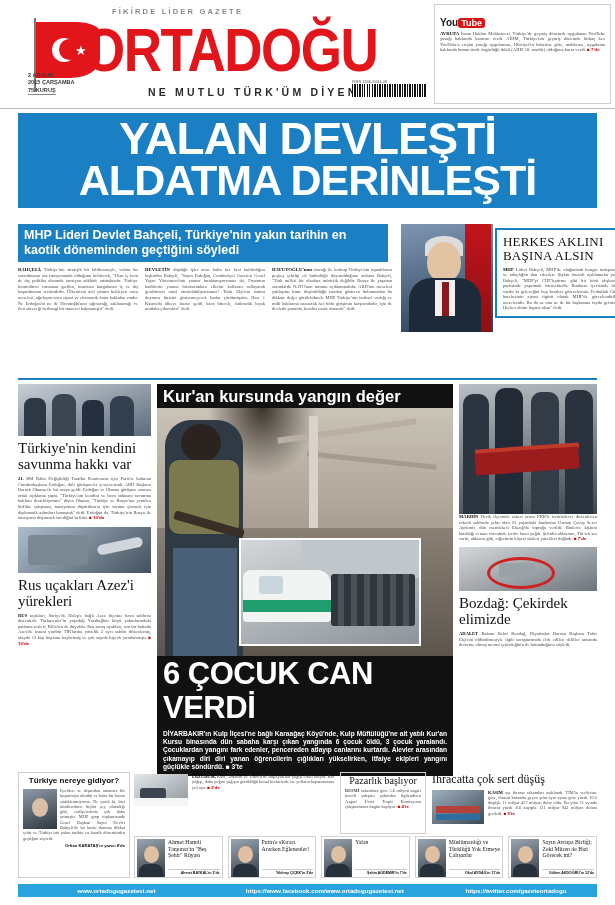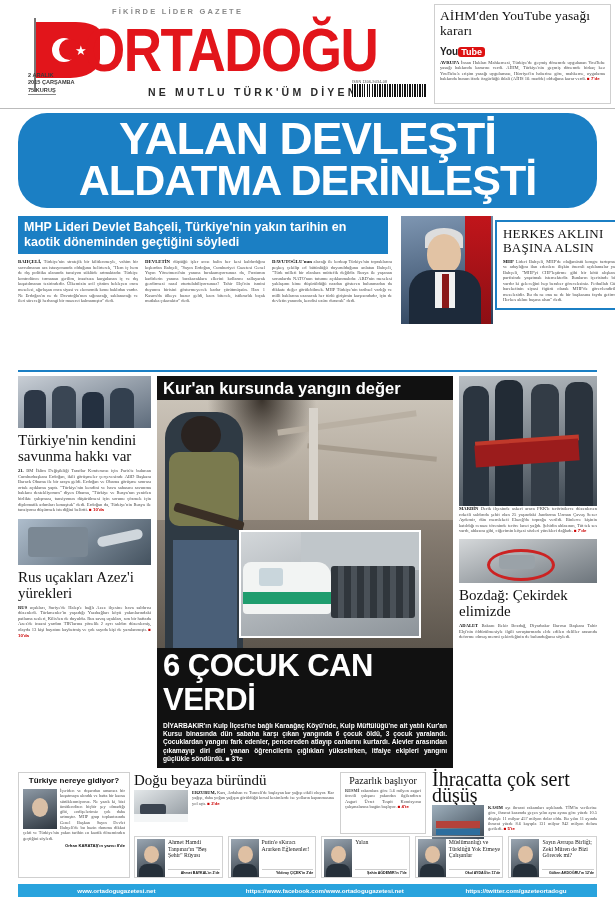--- a/index.html
+++ b/index.html
@@ -39,28 +39,28 @@
     font-weight:normal;letter-spacing:.1px;}
   .yt{display:inline-block;vertical-align:middle;margin:3px 4px 1px 0;}
   .yt .ytw{font-family:"Liberation Sans",sans-serif;font-weight:bold;font-size:10px;color:#222;}
   .yt .ytr{display:inline-block;background:#d11;color:#fff;font-family:"Liberation Sans",sans-serif;
     font-weight:bold;font-size:9px;padding:0 3px;border-radius:3px;}
   .mh-right p{margin:0;font-size:4.6px;line-height:5.4px;text-align:justify;color:#4a4a4a;}
   .mh-right .lead{font-weight:bold;color:#111;font-size:4.8px;}
   .pg{font-family:"Liberation Sans",sans-serif;font-weight:bold;font-size:4.4px;color:#c00;}
 
   
-  .banner{position:relative;margin:4px 18px 0 18px;background:#1b7fc4;padding:5px 8px 7px 8px;border-radius:29px;}
+  .banner{position:relative;margin:4px 18px 0 18px;background:#1b7fc4;padding:5px 8px 7px 8px;}
   .banner .l1,.banner .l2{font-family:"Liberation Sans",sans-serif;font-weight:bold;color:#fff;
     letter-spacing:-1px;line-height:0.92;white-space:nowrap;text-align:center;}
   .banner .l1{font-size:45px;transform:scaleX(1.02);}
   .banner .l2{font-size:43px;margin-top:2px;}
 
   
-  .lead-wrap{position:relative;margin:8px 18px 0 18px;height:150px;}
+  .lead-wrap{position:relative;margin:16px 18px 0 18px;height:150px;}
   .lead-sub{background:#1b7fc4;color:#fff;font-family:"Liberation Sans",sans-serif;font-weight:bold;
     font-size:12.5px;line-height:15px;padding:4px 6px;width:370px;box-sizing:border-box;}
   .lead-cols{display:flex;gap:7px;margin-top:5px;width:378px;}
   .lead-cols .col{width:120px;font-size:4.5px;line-height:5.6px;text-align:justify;color:#4a4a4a;}
   .lead-cols .col b{color:#111;font-size:4.8px;}
   .bahceli{position:absolute;left:383px;top:0;width:92px;height:108px;overflow:hidden;
     background:linear-gradient(170deg,#6c86a4 0%,#4a6versus 0%,#43607e 45%,#24364b 100%);}
   .bahceli .bg{position:absolute;inset:0;background:linear-gradient(170deg,#7e96b2,#2b405a);}
   .bahceli .flagm{position:absolute;right:2px;top:0;width:26px;height:108px;background:linear-gradient(180deg,#c1151b,#8d0f14);}
   .bahceli .head{position:absolute;left:26px;top:18px;width:34px;height:40px;border-radius:50% 50% 46% 46%;background:#e2c3a4;}
@@ -151,21 +151,21 @@
   .bmid .thumb .car{position:absolute;left:6px;top:14px;width:26px;height:11px;background:#3b4450;border-radius:3px;}
   .bmid .thumb .snow{position:absolute;left:0;bottom:0;width:100%;height:8px;background:#f3f5f6;}
   .bmid p{margin:0;font-size:4.4px;line-height:5.3px;text-align:justify;color:#4a4a4a;}
   .bmid p b{color:#111;}
 
   .bpz{position:absolute;left:340px;top:0;width:86px;height:62px;border:1px solid #cfcfcf;padding:2px 4px;box-sizing:border-box;}
   .bpz h4{margin:0 0 2px 0;font-size:10px;line-height:11px;font-weight:normal;text-align:center;}
   .bpz p{margin:0;font-size:4.4px;line-height:5.3px;text-align:justify;color:#4a4a4a;}
 
   .bright{position:absolute;left:432px;top:0;width:165px;}
-  .bright .hd{font-size:20px;line-height:15.5px;}
+  .bright .hd{font-size:12px;line-height:15.5px;}
   .bright .row{display:flex;gap:4px;margin-top:2px;}
   .bright .thumb{width:52px;height:34px;background:linear-gradient(150deg,#9fb0bd,#3e4a56);position:relative;overflow:hidden;flex:none;}
   .bright .thumb .cr{position:absolute;left:4px;top:16px;width:44px;height:7px;background:#b4423a;}
   .bright .thumb .cr2{position:absolute;left:4px;top:24px;width:44px;height:6px;background:#2d6e9e;}
   .bright p{margin:0;font-size:4.4px;line-height:5.3px;text-align:justify;color:#4a4a4a;}
   .bright p b{color:#111;}
 
   
   .colcards{position:absolute;left:134px;top:64px;width:463px;display:flex;gap:5px;}
   .ccard{width:auto;flex:1;height:42px;border:1px solid #d2d2d2;display:flex;gap:3px;padding:2px;box-sizing:border-box;}
@@ -211,21 +211,20 @@
         <div class="kurus">75 KURUŞ</div>
       </div>
 
       <div class="barcode">
         <div class="issn">ISSN 1306-9434-08</div>
         <div class="bars"></div>
       </div>
     </div>
 
     <div class="mh-right">
-      <h2>AİHM'den YouTube yasağı kararı</h2>
       <div class="yt">
         <span class="ytw">You</span><span class="ytr">Tube</span>
       </div>
       <p><span class="lead">AVRUPA</span> <span>İnsan Hakları Mahkemesi, Türkiye'de geçmiş dönemde uygulanan YouTube yasağı hakkında kararını verdi. AİHM, Türkiye'nin geçmiş dönemde birkaç kez YouTube'a erişim yasağı uygulaması, Hürriyet'in haberine göre, mahkeme, uygulama hakkında bunun ifade özgürlüğü ihlali (AİHS 10. madde) olduğuna karar verdi.</span> <span class="pg">■ 7'de</span></p>
     </div>
   </div>
 
   <div class="banner">
     <div class="l1">YALAN DEVLEŞTİ</div>
     <div class="l2">ALDATMA DERİNLEŞTİ</div>
@@ -340,21 +339,20 @@
     <div class="bleft">
       <h4>Türkiye nereye gidiyor?</h4>
       <div class="mug">
           <div class="f"></div>
         </div>
       <p>İçeriden ve dışarıdan amansız bir kuşatmaya alındık ve hatta bir kaosa sürüklenmiyoruz. Ne yazık ki, bizi ümitlendiren hiçbir şey olmadığı gibi, endişelerimiz çok daha artmıştır. MHP grup toplantısında Genel Başkan Sayın Devlet Bahçeli'de bu hazin duruma dikkat çekti ve Türkiye'nin yakın tarihin en kaotik döneminden geçtiğini söyledi.</p>
       <div class="byline">Orhan KARATAŞ'ın yazısı 8'de</div>
     </div>
 
     <div class="bmid">
-      <div class="hd">Doğu beyaza büründü</div>
       <div class="row">
         <div class="thumb">
           <div class="car"></div>
             <div class="snow"></div>
         </div>
         <p><b>ERZURUM,</b> <span>Kars, Ardahan ve Tunceli'de başlayan kar yağışı etkili oluyor. Kar yağışı, daha yoğun yağışın görüldüğü kırsal kesimlerde ise yolların kapanmasına yol açtı.</span> <span class="pg">■ 2'de</span></p>
       </div>
     </div>
 
     <div class="bpz">

